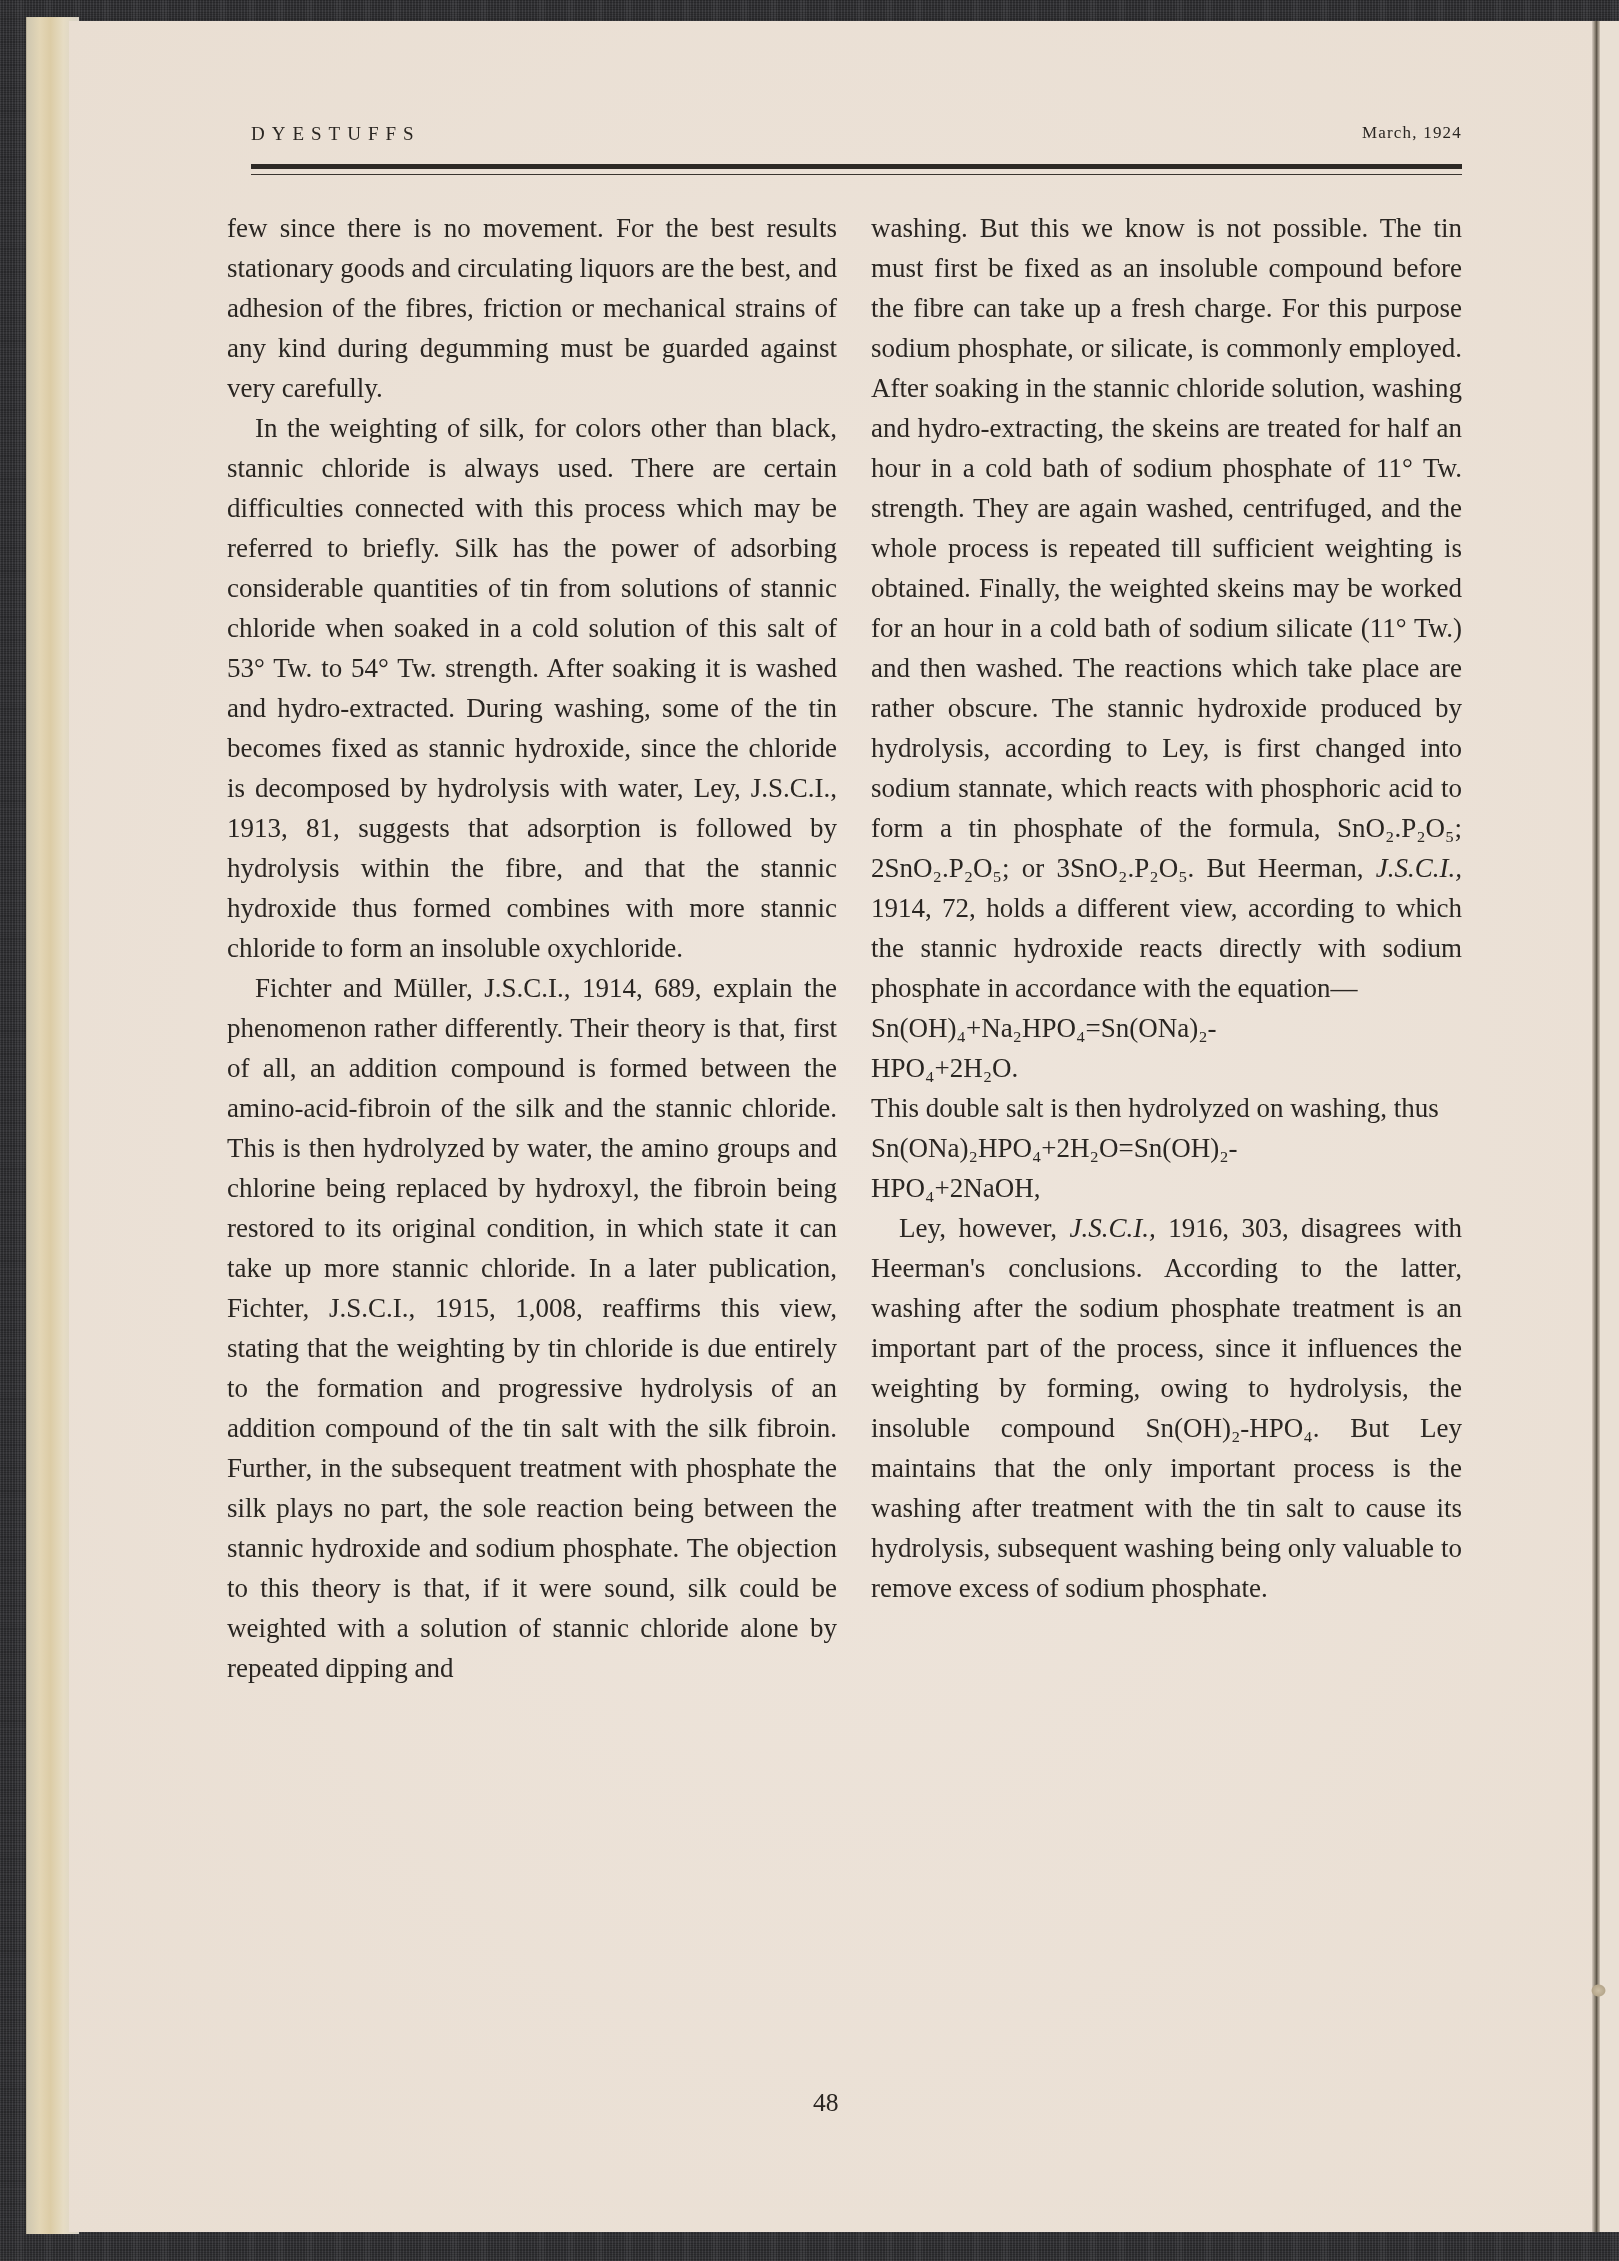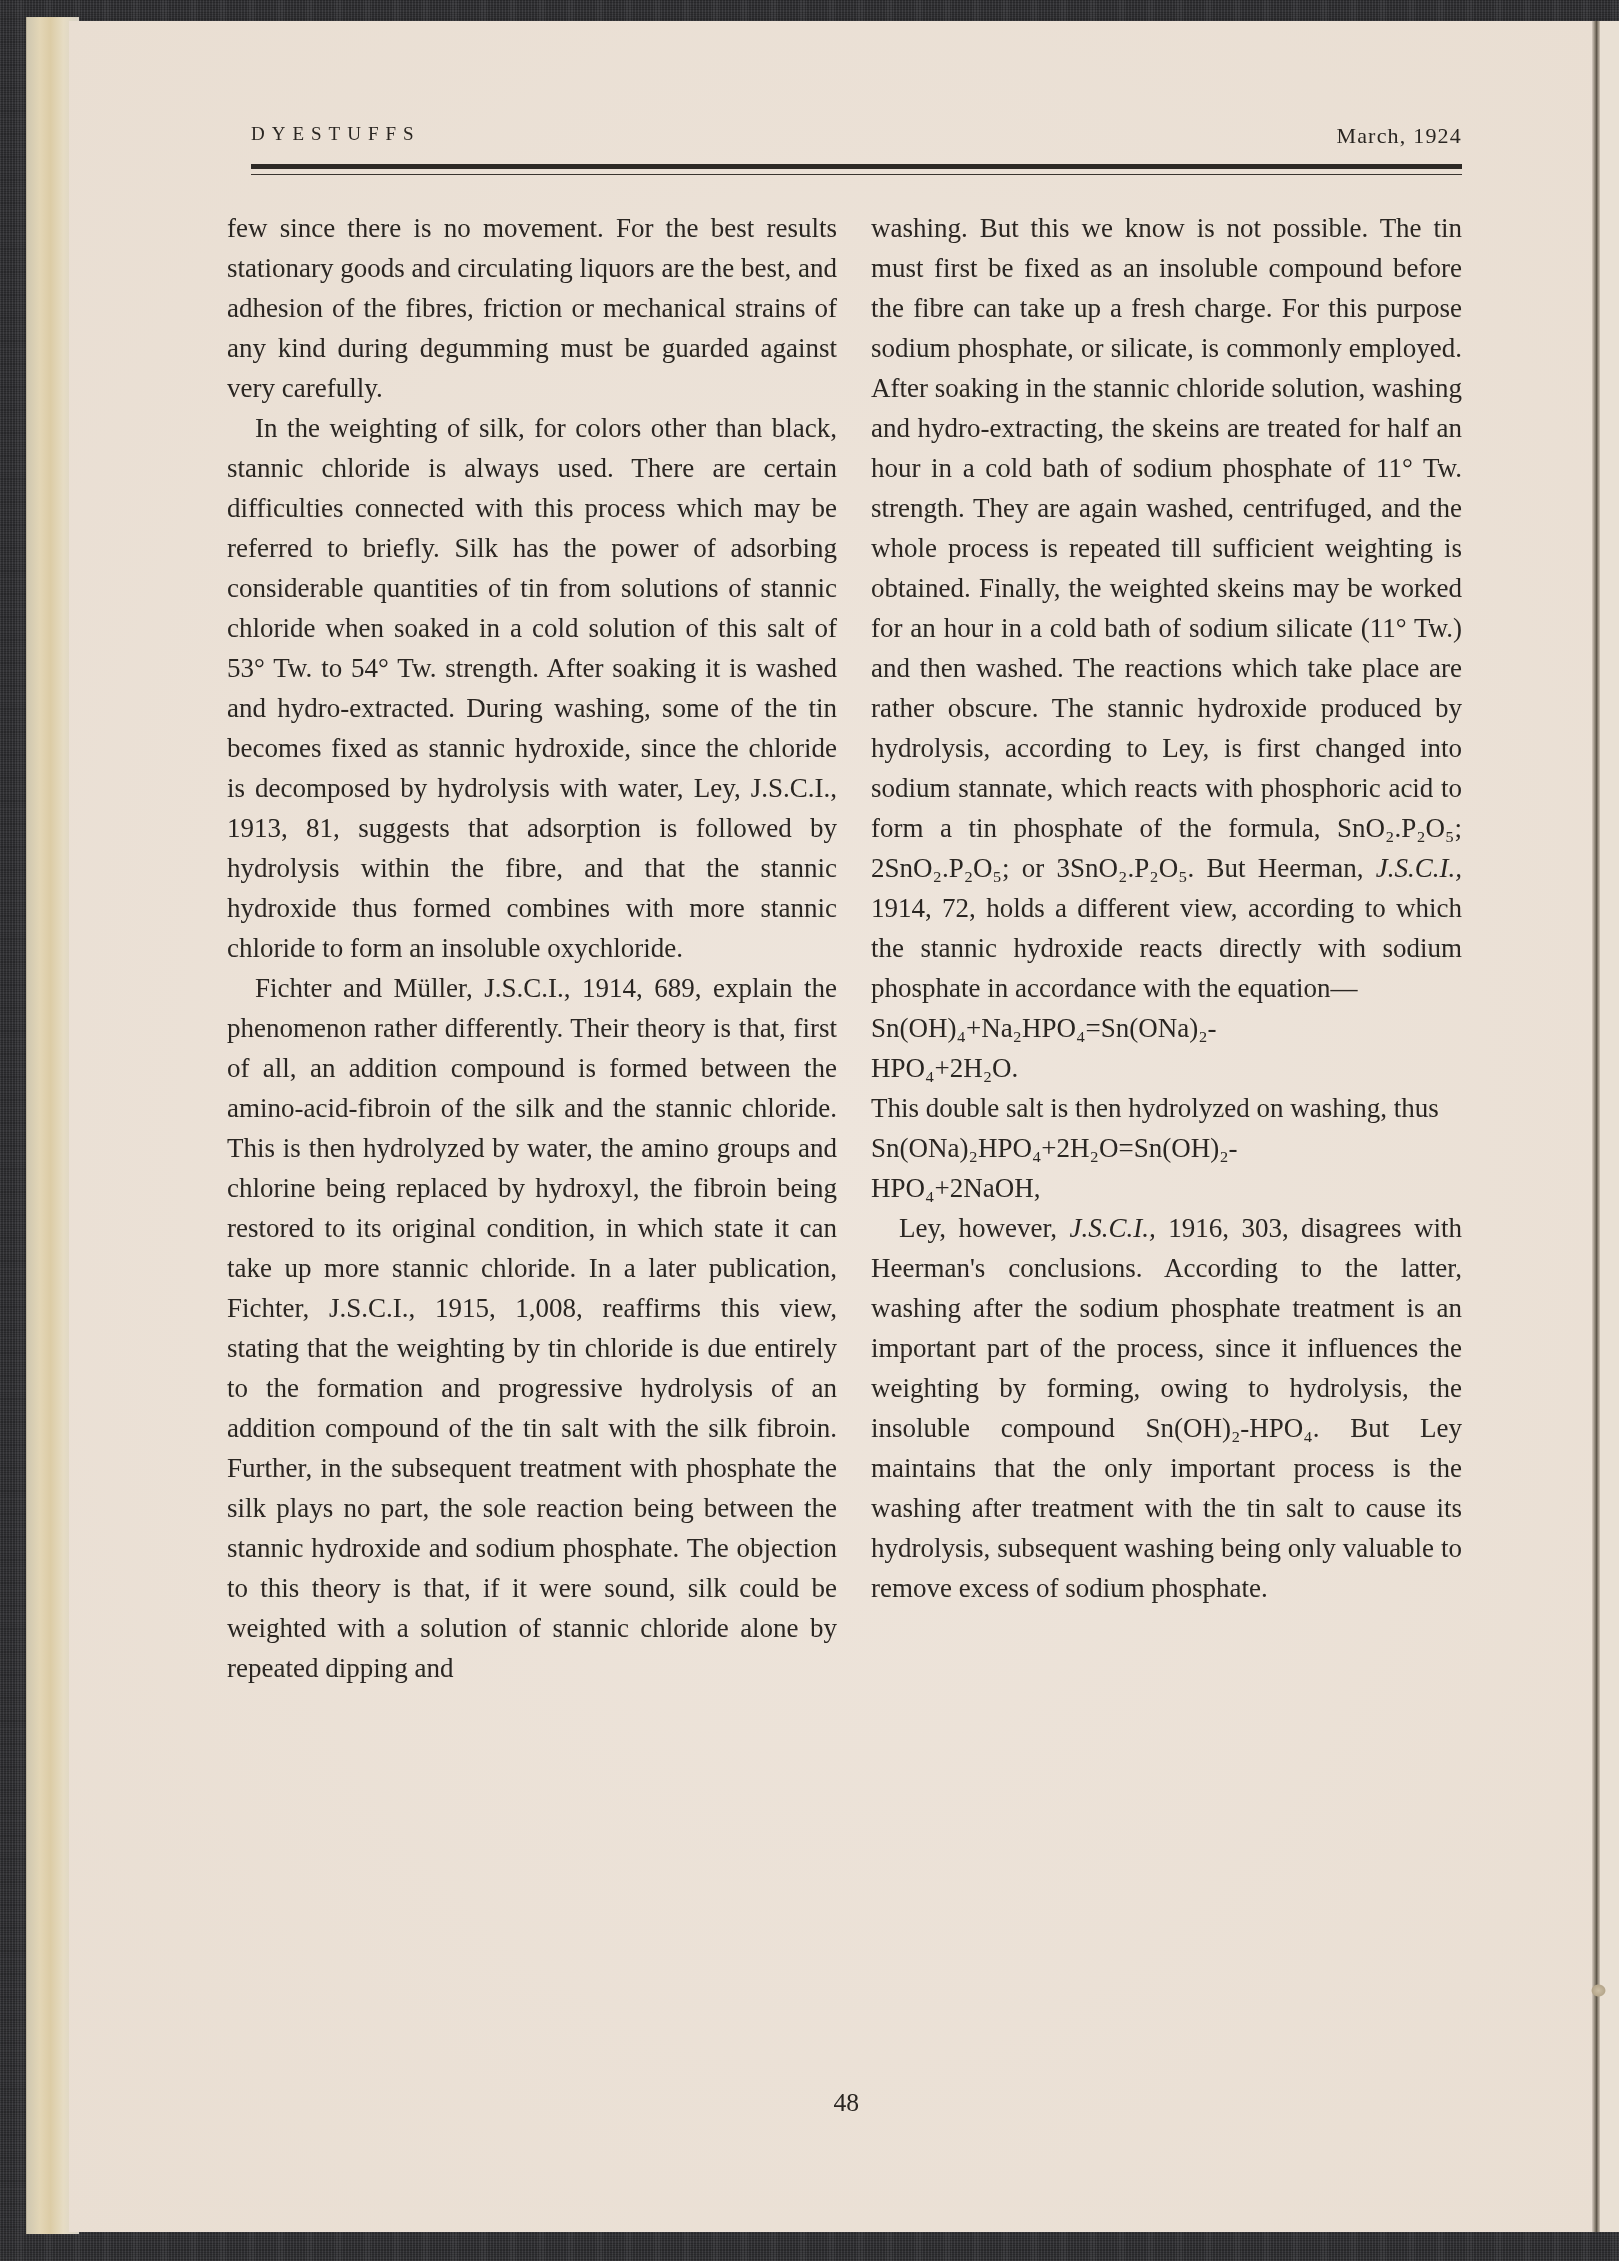--- a/index.html
+++ b/index.html
@@ -39,36 +39,36 @@
     background:radial-gradient(ellipse at center,#cdbfa6 0%,#b6a78c 60%,transparent 70%);
   }
   .running-head {
     position:absolute; left:251px; top:123px; width:1211px; height:35px;
   }
   .rh-left {
     position:absolute; left:0; top:0; font-size:19px; letter-spacing:7px;
     font-family:"Liberation Serif","DejaVu Serif",serif;
   }
   .rh-right {
-    position:absolute; right:0; top:0; font-size:22px; letter-spacing:1.2px;
+    position:absolute; right:0; top:0; font-size:17px; letter-spacing:1.2px;
   }
   .rule-thick { position:absolute; left:251px; top:164px; width:1211px; height:4.6px; background:#2d2925; }
   .rule-thin { position:absolute; left:251px; top:174px; width:1211px; height:1.2px; background:#3a3530; }
 
   .column {
     position:absolute; top:208px; width:610px;
     font-size:27px; line-height:40px; text-align:justify;
   }
   .col-left { left:227px; }
   .col-right { left:871px; width:591px; }
   .column p { margin:0; }
   .column p.indent { text-indent:28px; }
   .eq { text-align:left; margin:0; }
   .page-number {
-    position:absolute; left:813px; top:2088px; width:46px; text-align:right;
+    position:absolute; left:813px; top:2088px; width:46px; text-align:left;
     font-size:25.6px;
   }
   i { }
 </style>
 </head>
 <body>
 
 <div class="cloth"></div>
 <div class="page-stack"></div>
 <div class="page"></div>

